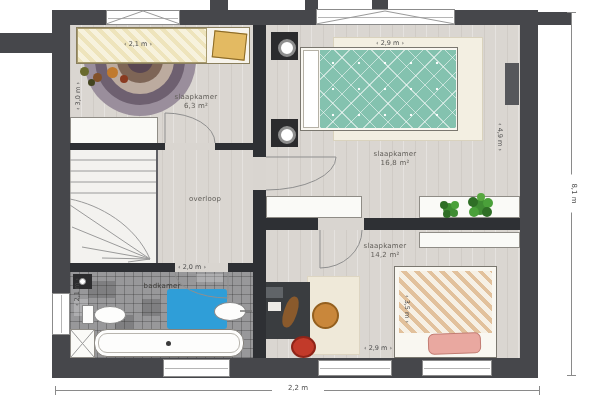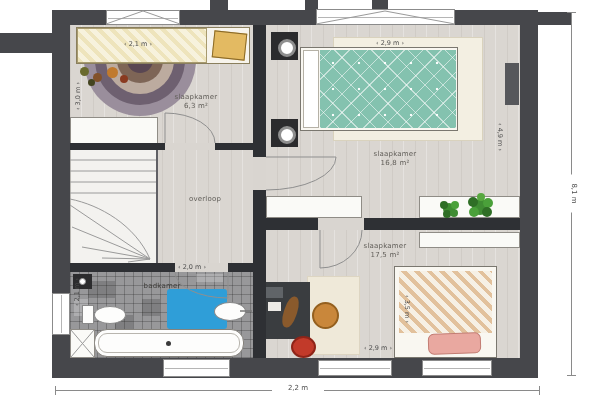--- a/index.html
+++ b/index.html
@@ -184,21 +184,21 @@
   <div class="abs room-label" style="left:160px;top:93px;width:72px;">
     <span>slaapkamer</span><br>
     <span>6,3 m²</span>
   </div>
   <div class="abs room-label" style="left:355px;top:150px;width:80px;">
     <span>slaapkamer</span><br>
     <span>16,8 m²</span>
   </div>
   <div class="abs room-label" style="left:345px;top:242px;width:80px;">
     <span>slaapkamer</span><br>
-    <span>17,5 m²</span>
+    <span>14,2 m²</span>
   </div>
   <div class="abs room-label" style="left:170px;top:195px;width:70px;">
     <span>overloop</span>
   </div>
   <div class="abs room-label" style="left:132px;top:282px;width:60px;color:#3f3d3a;">
     <span>badkamer</span>
   </div>
 
   <div class="abs dim dim-h" style="left:110px;top:40px;width:56px;">2,1 m</div>
   <div class="abs dim dim-h" style="left:360px;top:39px;width:60px;">2,9 m</div>

